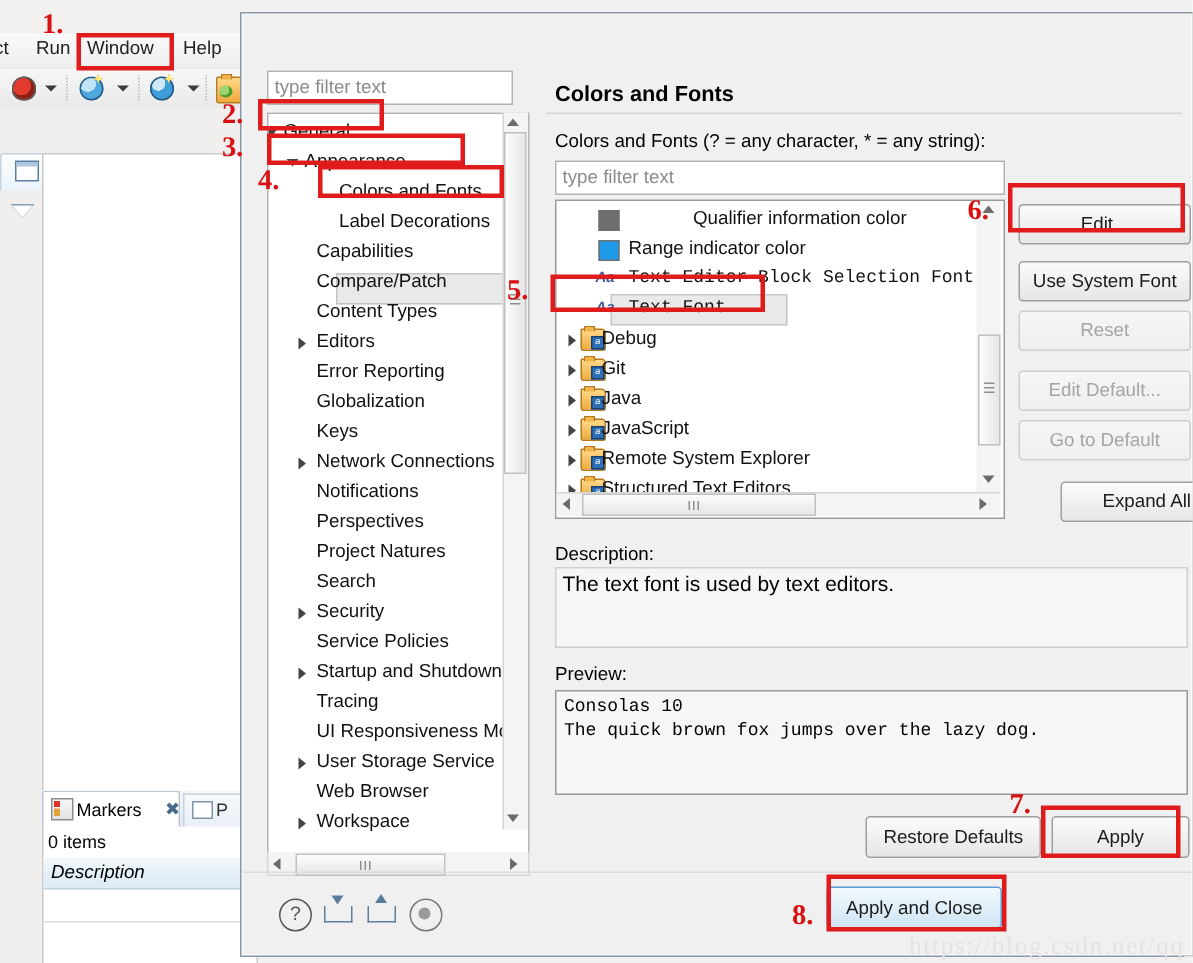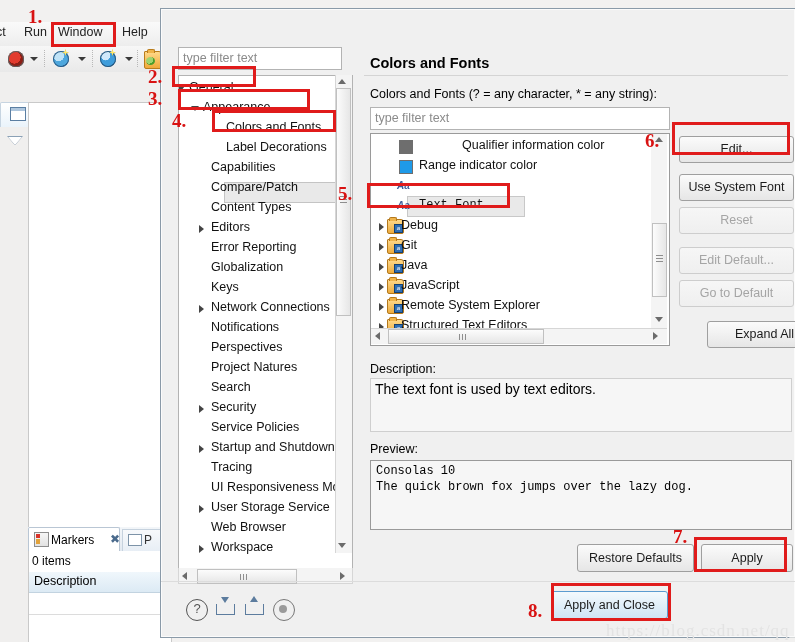--- a/index.html
+++ b/index.html
@@ -66,21 +66,21 @@
   #markers-tab2{position:absolute;left:122px;top:529px;width:48px;height:22px;
      background:linear-gradient(#f7f9fb,#e7eef5);border:1px solid #c6d2de;border-bottom:none;}
   #markers-tab2ico{position:absolute;left:128px;top:534px;width:12px;height:10px;
      border:1px solid #7d93a8;background:#fff;}
   #markers-tab2lbl{position:absolute;left:144px;top:533px;font-size:12px;color:#333;}
   #markers-body{position:absolute;left:28px;top:551px;width:142px;height:91px;
      background:#ffffff;border:1px solid #c9c9c9;border-top:none;}
   #markers-count{position:absolute;left:32px;top:554px;font-size:12px;}
   #markers-colhdr{position:absolute;left:29px;top:572px;width:141px;height:20px;
      background:linear-gradient(#f0f7fc,#dceaf4);border-bottom:1px solid #c2d3e0;}
-  #markers-coltext{position:absolute;left:34px;top:574px;font-size:12.5px;}
+  #markers-coltext{position:absolute;left:34px;top:574px;font-size:12.5px;font-style:italic;}
   #markers-rowline{position:absolute;left:29px;top:614px;width:141px;height:1px;background:#dcdcdc;}
 
   
   #dialog{position:absolute;left:160px;top:8px;width:634px;height:628px;
      background:#f0f0f0;border:1px solid #8a9aa8;
      box-shadow:0 0 0 1px rgba(255,255,255,.7) inset;}
   #titlebar{position:absolute;left:0;top:0;width:100%;height:30px;
      background:linear-gradient(#fdfdfd,#eef1f4);border-bottom:1px solid #dfe3e7;}
   #title-icon{position:absolute;left:8px;top:7px;width:16px;height:16px;
      background:radial-gradient(circle at 50% 50%,#4a3e7a 0 30%,#6f64a4 31% 58%,#cfd4e8 59% 100%);
@@ -391,20 +391,21 @@
         <div class="crow" style="top: 2px;">
           <span class="swatch" style="left: 28px; background: rgb(110, 110, 110);"></span>
           <span class="lbl" style="left: 48px; margin-left: 43px;">Qualifier information color</span>
         </div>
         <div class="crow" style="top: 22px;">
           <span class="swatch" style="left: 28px; background: rgb(31, 154, 232);"></span>
           <span class="lbl" style="left: 48px;">Range indicator color</span>
         </div>
         <div class="crow" style="top: 42px;">
           <span class="aaico" style="left: 26px;">Aa</span>
+          <span class="lblm" style="left: 48px;">Text Editor Block Selection Font</span>
         </div>
         <div class="crow" style="top: 62px;">
           <span class="aaico" style="left: 26px;">Aa</span>
           <span class="lblm" style="left: 48px;">Text Font</span>
         </div>
         <div class="crow" style="top: 82px;">
           <span class="arrow-c" style="left: 8px;"></span>
           <span class="folder-ico" style="left: 16px;">
             <span class="sq">a</span>
           </span>

